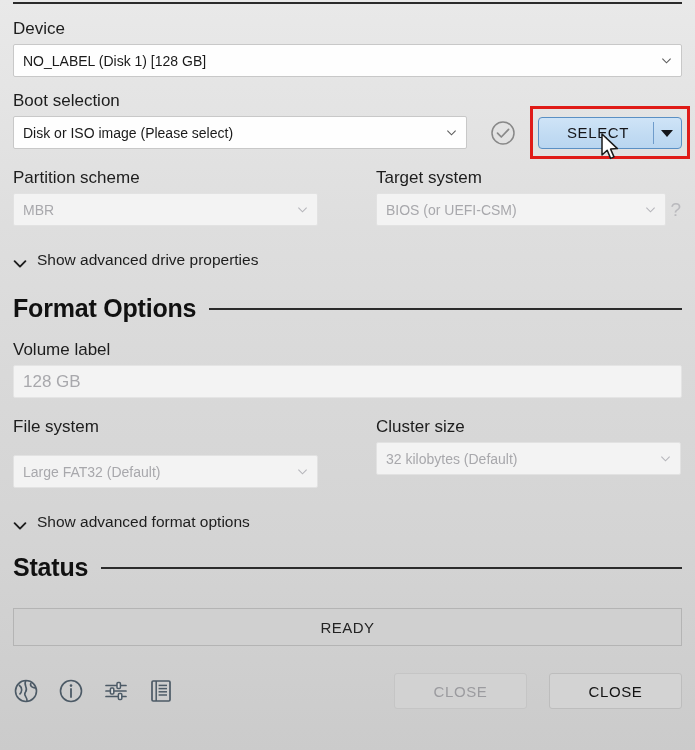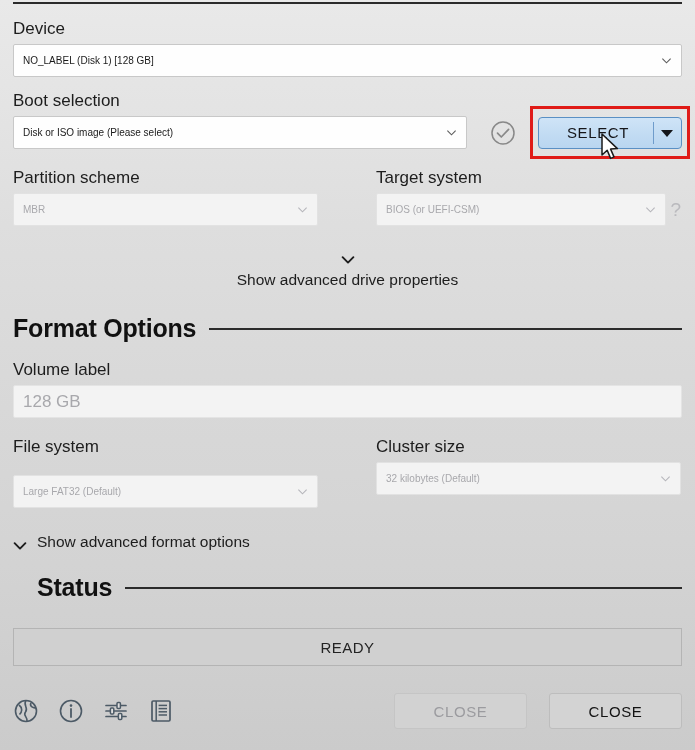--- a/index.html
+++ b/index.html
@@ -61,21 +61,21 @@
   
   .combo {
     position: relative;
     height: 33px;
     background: #fefefe;
     border: 1px solid #c8c8c8;
     border-radius: 2px;
     display: flex;
     align-items: center;
     padding: 0 30px 0 9px;
-    font-size: 10px;
+    font-size: 14px;
     color: #1a1a1a;
     white-space: nowrap;
     overflow: hidden;
   }
   .combo.disabled {
     background: #f3f3f3;
     border-color: #e2e2e2;
     color: #a8a8ac;
   }
   .combo .chev {
@@ -329,21 +329,21 @@
             <svg viewBox="0 0 12 12">
                 <path d="M1.5 4 L6 8.5 L10.5 4" fill="none" stroke="#b6b6bb" stroke-width="1.2"></path>
               </svg>
           </span>
         </div>
         <span class="help-q">?</span>
       </div>
     </div>
   </div>
 
-  <div class="expander" style="margin-top:25px;flex-direction:column;">
+  <div class="expander" style="margin-top:25px;">
     <span class="exp-chev">
       <svg viewBox="0 0 14 10">
           <path d="M1.6 2.2 L7 7.6 L12.4 2.2" fill="none" stroke="#1d1d1d" stroke-width="1.9" stroke-linecap="round" stroke-linejoin="round"></path>
         </svg>
     </span>
     <span>Show advanced drive properties</span>
   </div>
 
   <div class="section-head" style="margin-top:25px;text-align:right;">
     <div class="title">Format Options</div>
@@ -382,21 +382,21 @@
 
   <div class="expander" style="margin-top:25px;">
     <span class="exp-chev">
       <svg viewBox="0 0 14 10">
           <path d="M1.6 2.2 L7 7.6 L12.4 2.2" fill="none" stroke="#1d1d1d" stroke-width="1.9" stroke-linecap="round" stroke-linejoin="round"></path>
         </svg>
     </span>
     <span>Show advanced format options</span>
   </div>
 
-  <div class="section-head" style="margin-top:22px;margin-left:24px;">
+  <div class="section-head" style="margin-top:22px;">
     <div class="title">Status</div>
     <div class="rule"></div>
   </div>
 
   <div class="status-bar" style="margin-top:26px;">
     <span>READY</span>
   </div>
 
   <div class="bottom-bar" style="margin-top:27px;">
     <div class="tool-icons">

